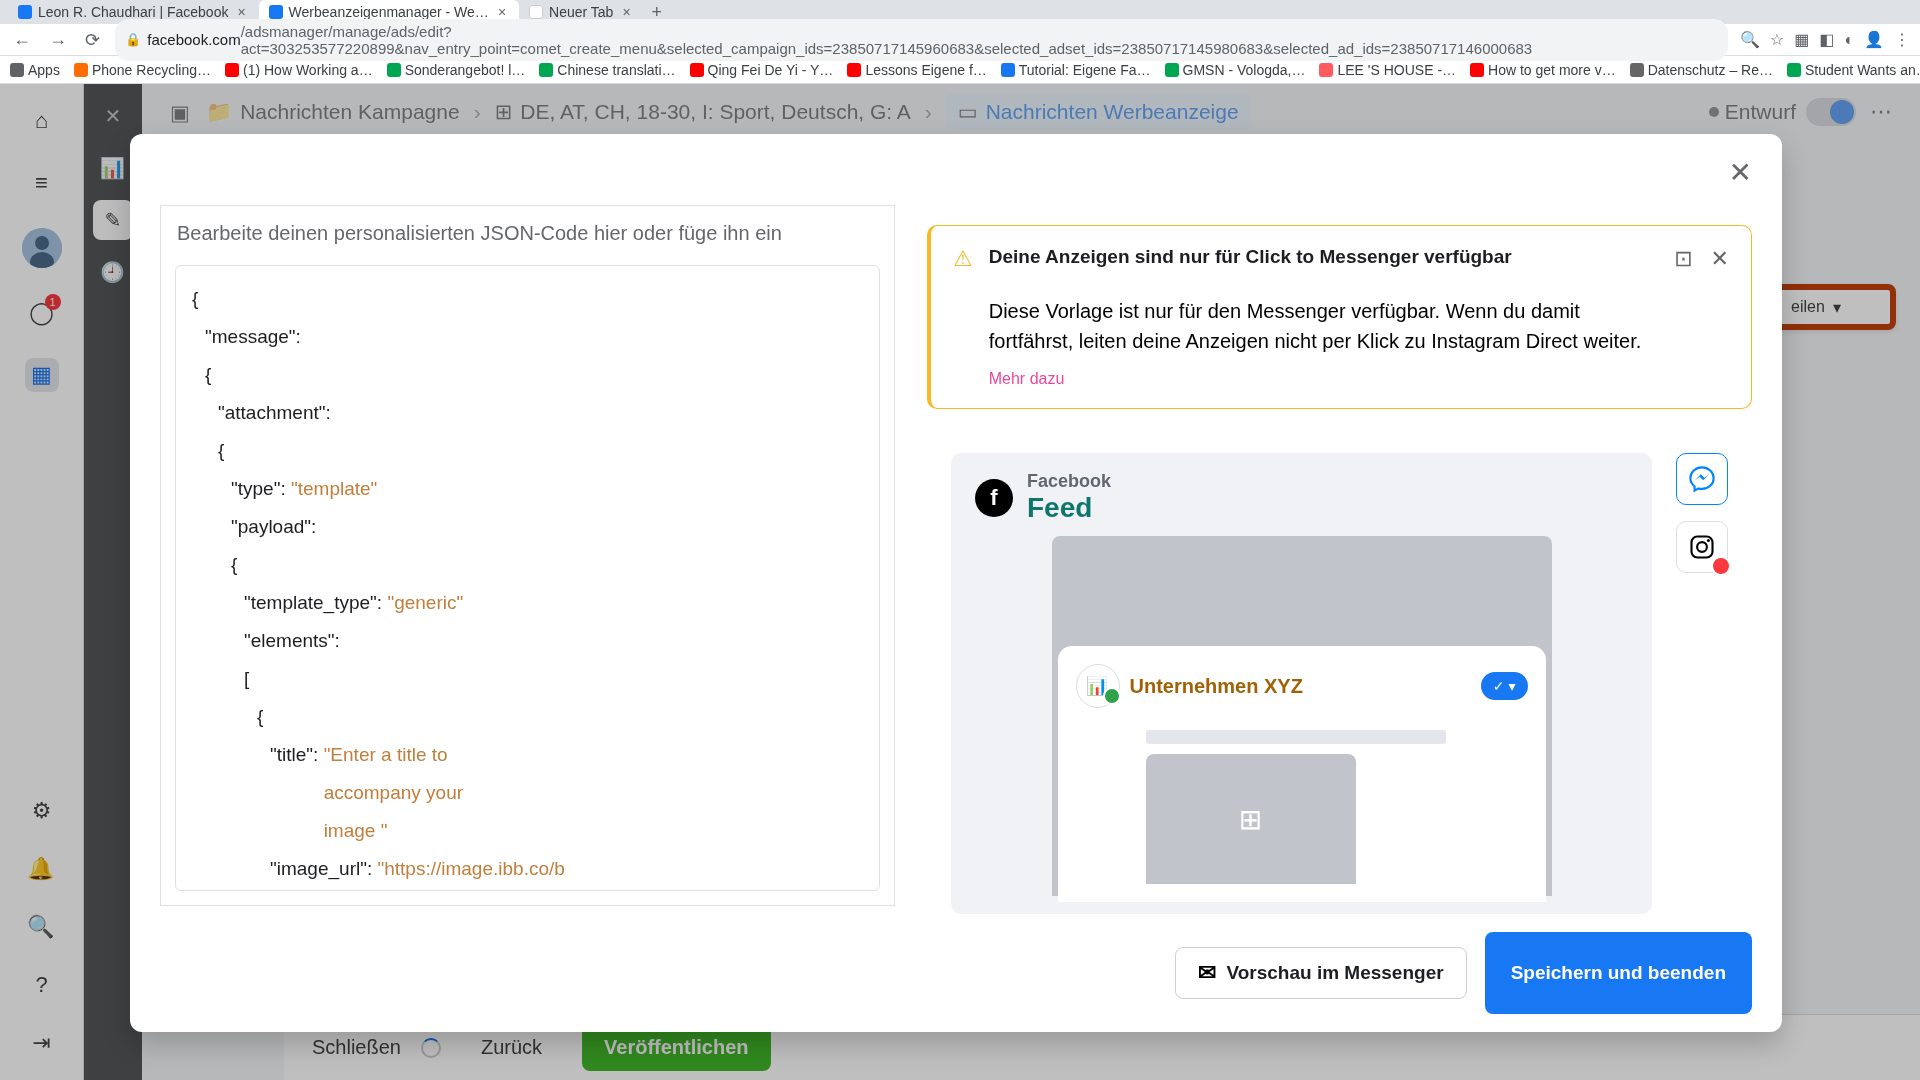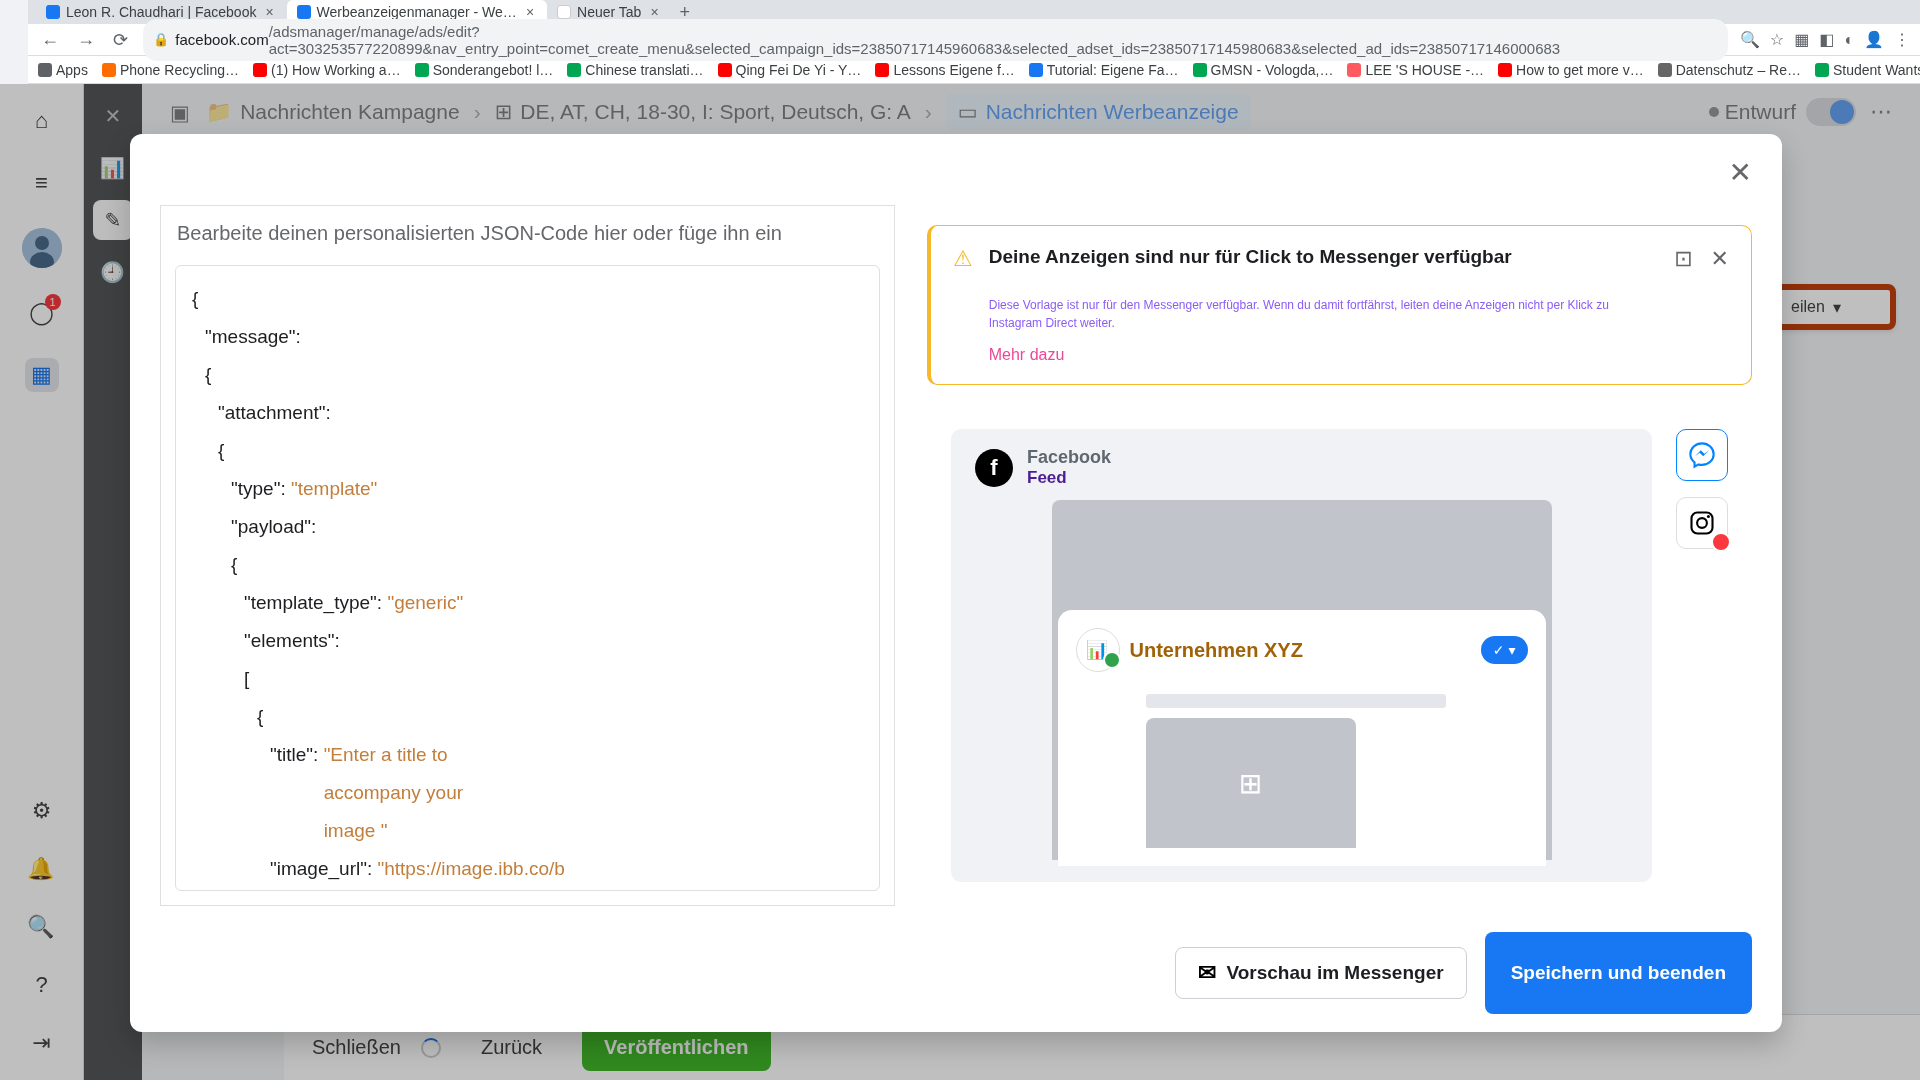--- a/index.html
+++ b/index.html
@@ -1,19 +1,19 @@
 <!DOCTYPE html>
 <html><head>
 <meta charset="utf-8">
 <style>
 * { margin: 0; padding: 0; box-sizing: border-box; font-family: -apple-system, BlinkMacSystemFont, "Segoe UI", Helvetica, Arial, sans-serif; }
 body { width: 1920px; height: 1080px; background: #f0f2f5; overflow: hidden; position: relative; }
 
 
-.browser-chrome { background: #dee1e6; height: 84px; margin-left: 28px; }
+.browser-chrome { background: #dee1e6; height: 84px; }
 .tab-strip { height: 24px; display: flex; align-items: center; padding-left: 8px; background: #dee1e6; font-size: 14px; }
 .tab { display: flex; align-items: center; padding: 4px 10px; gap: 6px; font-size: 14px; color: #3c4043; border-radius: 6px 6px 0 0; }
 .tab.active { background: #fff; }
 .tab .favicon { width: 14px; height: 14px; display: inline-block; background: #1877f2; border-radius: 3px; }
 .tab .favicon.fb { background: #1877f2; }
 .tab .favicon.google { background: #fff; border: 1px solid #ccc; }
 .tab-close { color: #5f6368; padding: 0 3px; }
 .new-tab { color: #5f6368; padding: 0 8px; font-size: 18px; }
 
 .addr-bar { height: 32px; display: flex; align-items: center; gap: 12px; padding: 0 10px; background: #fff; border-bottom: 1px solid #dadce0; }
@@ -81,30 +81,30 @@
 .j-pun { color: #1c1e21; }
 .json-box .row { display: block; }
 .value-wrap { display: inline-block; vertical-align: top; }
 .value-wrap .vline { display: block; }
 
 .preview-pane { flex: 1; display: flex; flex-direction: column; gap: 20px; padding-top: 20px; }
 .warn-box { border: 1px solid #f7b928; border-left: 4px solid #f7b928; border-radius: 10px; padding: 20px 22px; display: flex; gap: 16px; }
 .warn-ico { color: #f7b928; font-size: 22px; flex-shrink: 0; }
 .warn-content { flex: 1; }
 .warn-title { font-weight: 700; color: #1c1e21; font-size: 19px; margin-bottom: 12px; }
-.warn-text { color: #8b5cf6; font-size: 12px; line-height: 1.5; margin-top: 28px; }
+.warn-text { color: #000000; font-size: 20px; line-height: 1.5; margin-top: 28px; }
 .warn-link { color: #ec4899; font-size: 16px; margin-top: 14px; display: inline-block; }
 .warn-actions { display: flex; gap: 18px; align-items: flex-start; color: #65676b; font-size: 22px; }
 
 .feed-preview { flex: 1; border-radius: 12px; padding: 24px; display: flex; gap: 24px; }
 .feed-card { flex: 1; background: #f0f2f5; border-radius: 10px; padding: 18px 24px; position: relative; }
 .feed-head { display: flex; align-items: center; gap: 14px; margin-bottom: 12px; }
 .fb-logo { width: 38px; height: 38px; border-radius: 50%; background: #000; color: #fff; display: flex; align-items: center; justify-content: center; font-weight: 700; font-size: 22px; }
 .feed-title-1 { font-size: 18px; color: #606770; font-weight: 600; }
-.feed-title-2 { font-size: 17px; color: #4c1d95; font-weight: 700; }
+.feed-title-2 { font-size: 28px; color: #0f766e; font-weight: 700; }
 .phone-stub { margin: 10px auto 0; width: 500px; height: 360px; background: #c1c5cb; border-radius: 8px 8px 0 0; position: relative; }
 .msg-card { position: absolute; left: 6px; right: 6px; top: 110px; background: #fff; border-radius: 14px 14px 0 0; padding: 18px; }
 .msg-row { display: flex; align-items: center; gap: 10px; }
 .company-ava { width: 44px; height: 44px; border-radius: 50%; background: #fff; border: 1px solid #ddd; display: flex; align-items: center; justify-content: center; font-size: 18px; color: #888; position: relative; }
 .company-ava::after { content: ""; position: absolute; bottom: 2px; right: -2px; width: 14px; height: 14px; background: #31a24c; border: 2px solid #fff; border-radius: 50%; }
 .company-name { font-weight: 700; color: #a16207; font-size: 20px; flex: 1; }
 .verify-pill { background: #1877f2; color: #fff; border-radius: 18px; padding: 6px 12px; display: flex; align-items: center; gap: 4px; font-size: 14px; }
 .msg-grey-bar { margin-top: 22px; height: 14px; width: 300px; background: #e4e6eb; border-radius: 3px; margin-left: 70px; }
 .msg-img-stub { margin-top: 10px; margin-left: 70px; width: 210px; height: 130px; background: #c1c5cb; border-radius: 8px 8px 0 0; display: flex; align-items: center; justify-content: center; color: #fff; font-size: 28px; }
 .channel-icons { display: flex; flex-direction: column; gap: 16px; }

